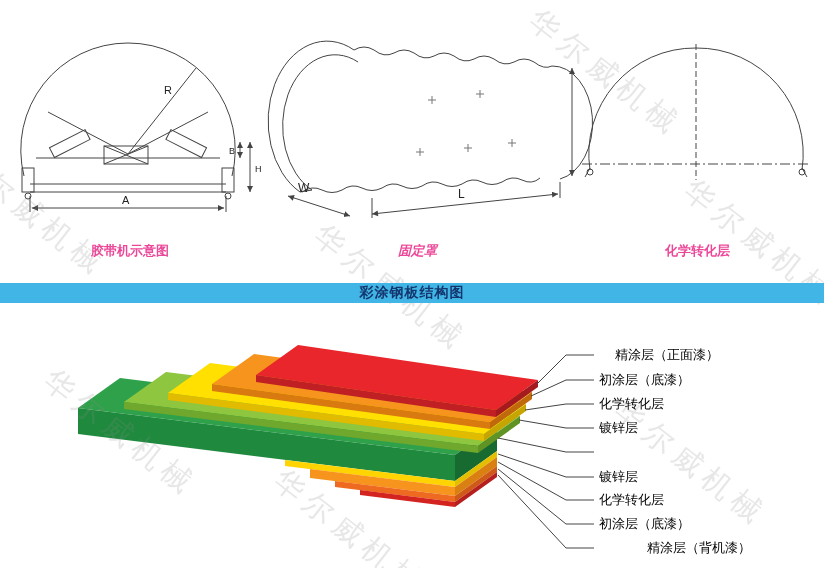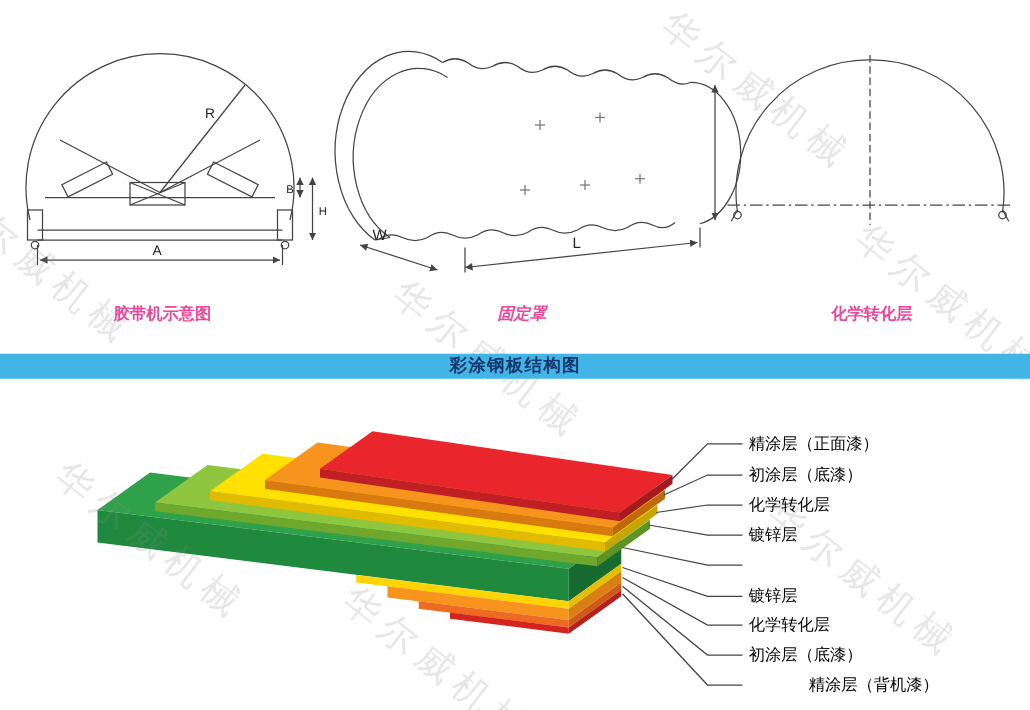--- a/index.html
+++ b/index.html
@@ -197,21 +197,21 @@
   </svg>
 
   <div class="caption c1">胶带机示意图</div>
   <div class="caption c2">固定罩</div>
   <div class="caption c3">化学转化层</div>
 
   <div class="banner">
     <span>彩涂钢板结构图</span>
   </div>
 
-  <div class="layer-label" style="top:346px;">精涂层（正面漆）</div>
+  <div class="layer-label" style="top:346px;margin-left:16px;">精涂层（正面漆）</div>
   <div class="layer-label" style="top:371px;">初涂层（底漆）</div>
   <div class="layer-label" style="top:395px;">化学转化层</div>
   <div class="layer-label" style="top:419px;">镀锌层</div>
   <div class="layer-label" style="top:468px;">镀锌层</div>
   <div class="layer-label" style="top:491px;">化学转化层</div>
   <div class="layer-label" style="top:515px;">初涂层（底漆）</div>
   <div class="layer-label" style="top:539px;text-align:center;">精涂层（背机漆）</div>
 
 </div>
 

